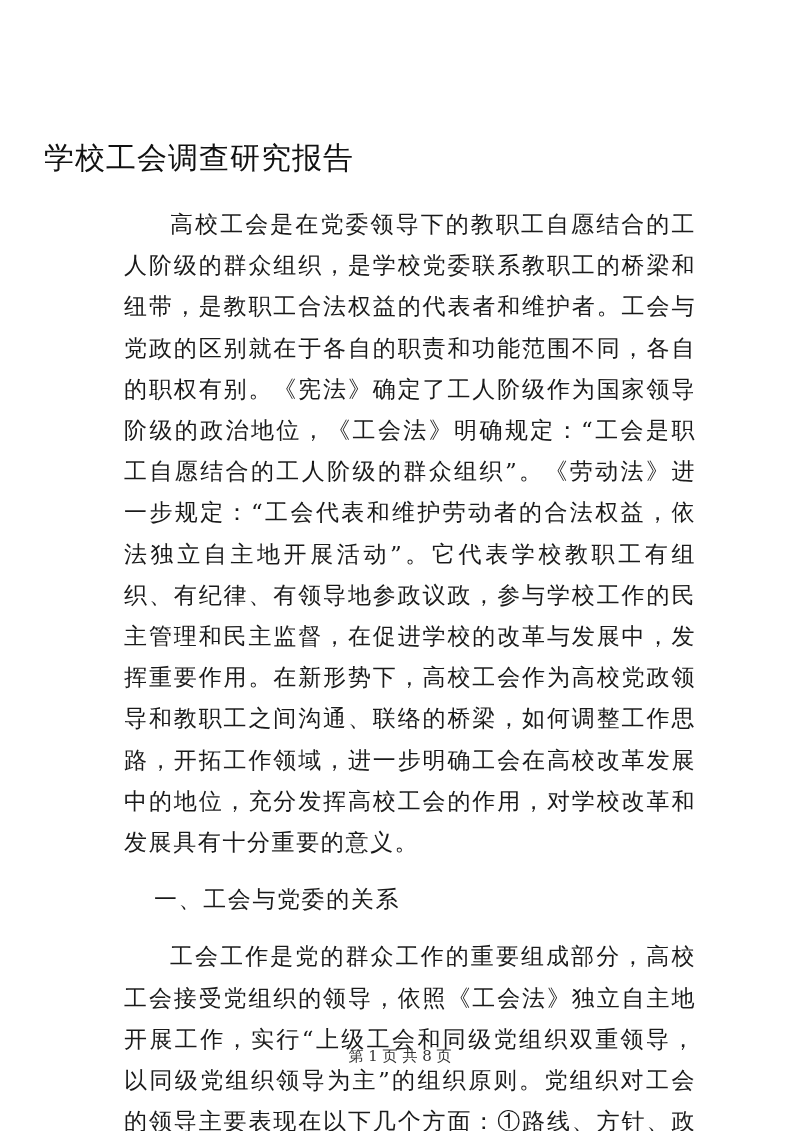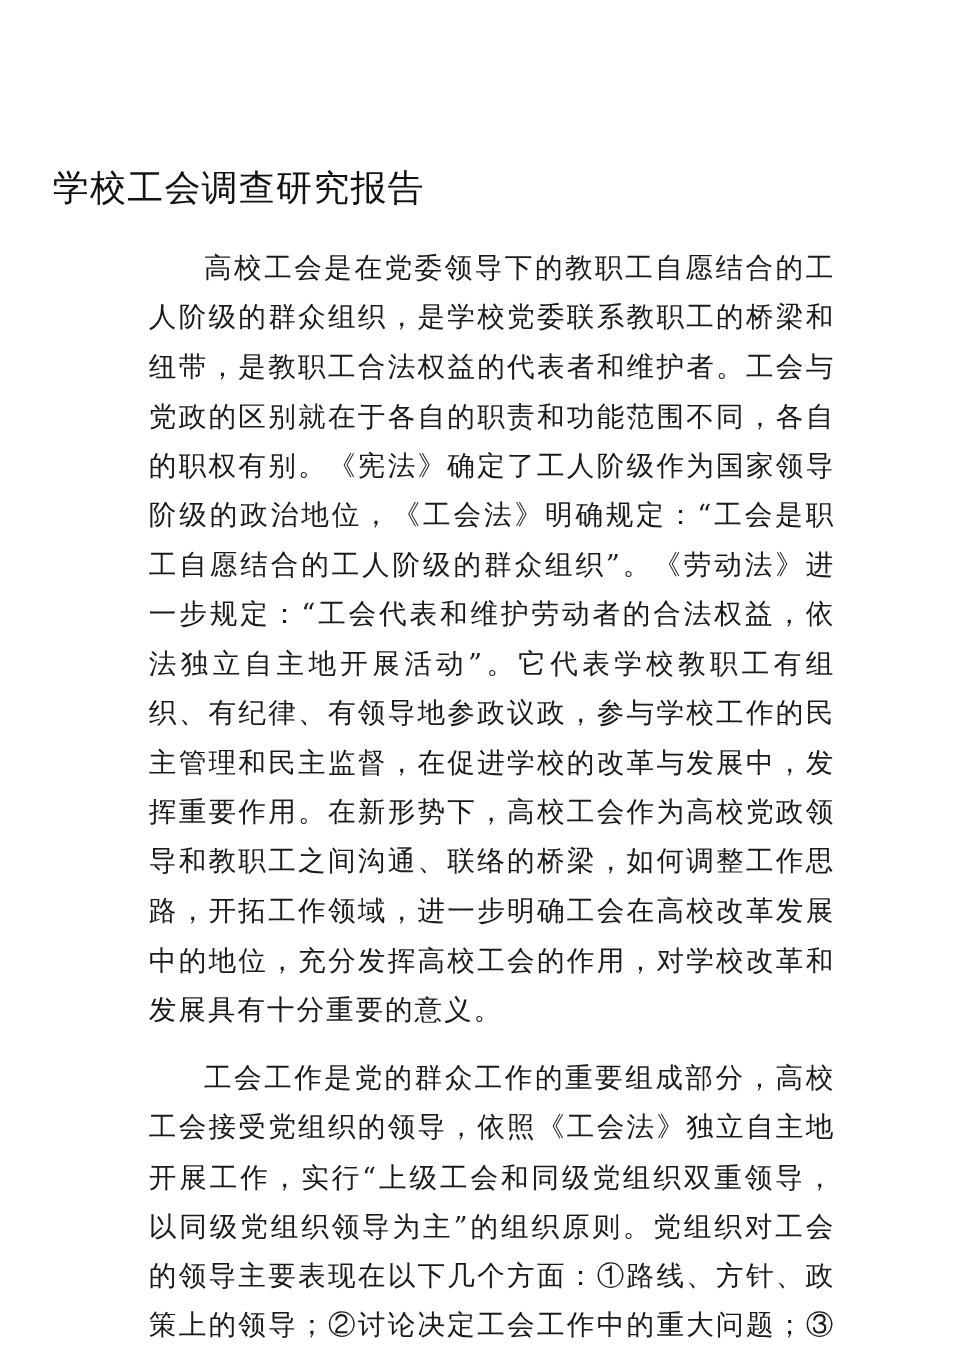--- a/index.html
+++ b/index.html
@@ -16,16 +16,18 @@
             font-size: 15px; line-height: 20px; color: #333; }
 </style>
 </head>
 <body>
 
 <div class="page">
   <div class="title">学校工会调查研究报告</div>
 
   <div class="body">
     <p class="para">高校工会是在党委领导下的教职工自愿结合的工人阶级的群众组织，是学校党委联系教职工的桥梁和纽带，是教职工合法权益的代表者和维护者。工会与党政的区别就在于各自的职责和功能范围不同，各自的职权有别。《宪法》确定了工人阶级作为国家领导阶级的政治地位，《工会法》明确规定：“工会是职工自愿结合的工人阶级的群众组织”。《劳动法》进一步规定：“工会代表和维护劳动者的合法权益，依法独立自主地开展活动”。它代表学校教职工有组织、有纪律、有领导地参政议政，参与学校工作的民主管理和民主监督，在促进学校的改革与发展中，发挥重要作用。在新形势下，高校工会作为高校党政领导和教职工之间沟通、联络的桥梁，如何调整工作思路，开拓工作领域，进一步明确工会在高校改革发展中的地位，充分发挥高校工会的作用，对学校改革和发展具有十分重要的意义。</p>
+    <p class="heading">一、工会与党委的关系</p>
     <p class="para">工会工作是党的群众工作的重要组成部分，高校工会接受党组织的领导，依照《工会法》独立自主地开展工作，实行“上级工会和同级党组织双重领导，以同级党组织领导为主”的组织原则。党组织对工会的领导主要表现在以下几个方面：①路线、方针、政策上的领导；②讨论决定工会工作中的重大问题；③推荐工会领导干部；④发挥党员在工会组织中的模范作用；⑤协调和</p>
   </div>
 
+  <div class="footer">第 1 页  共 8 页</div>
 </div>
 
 </body></html>

